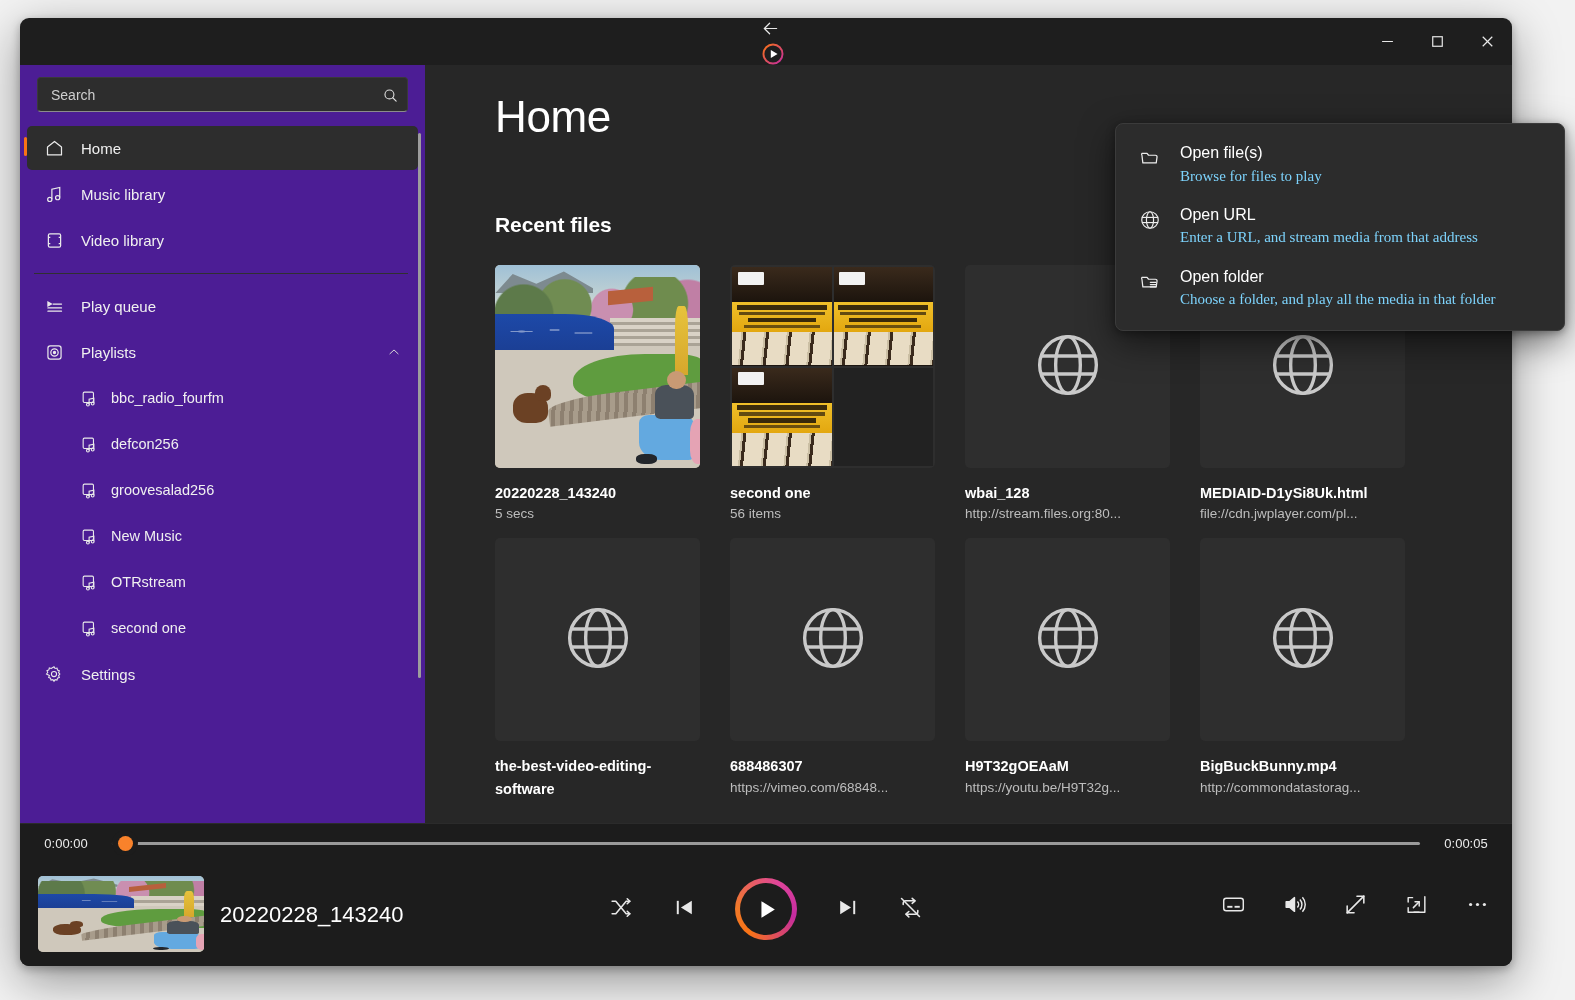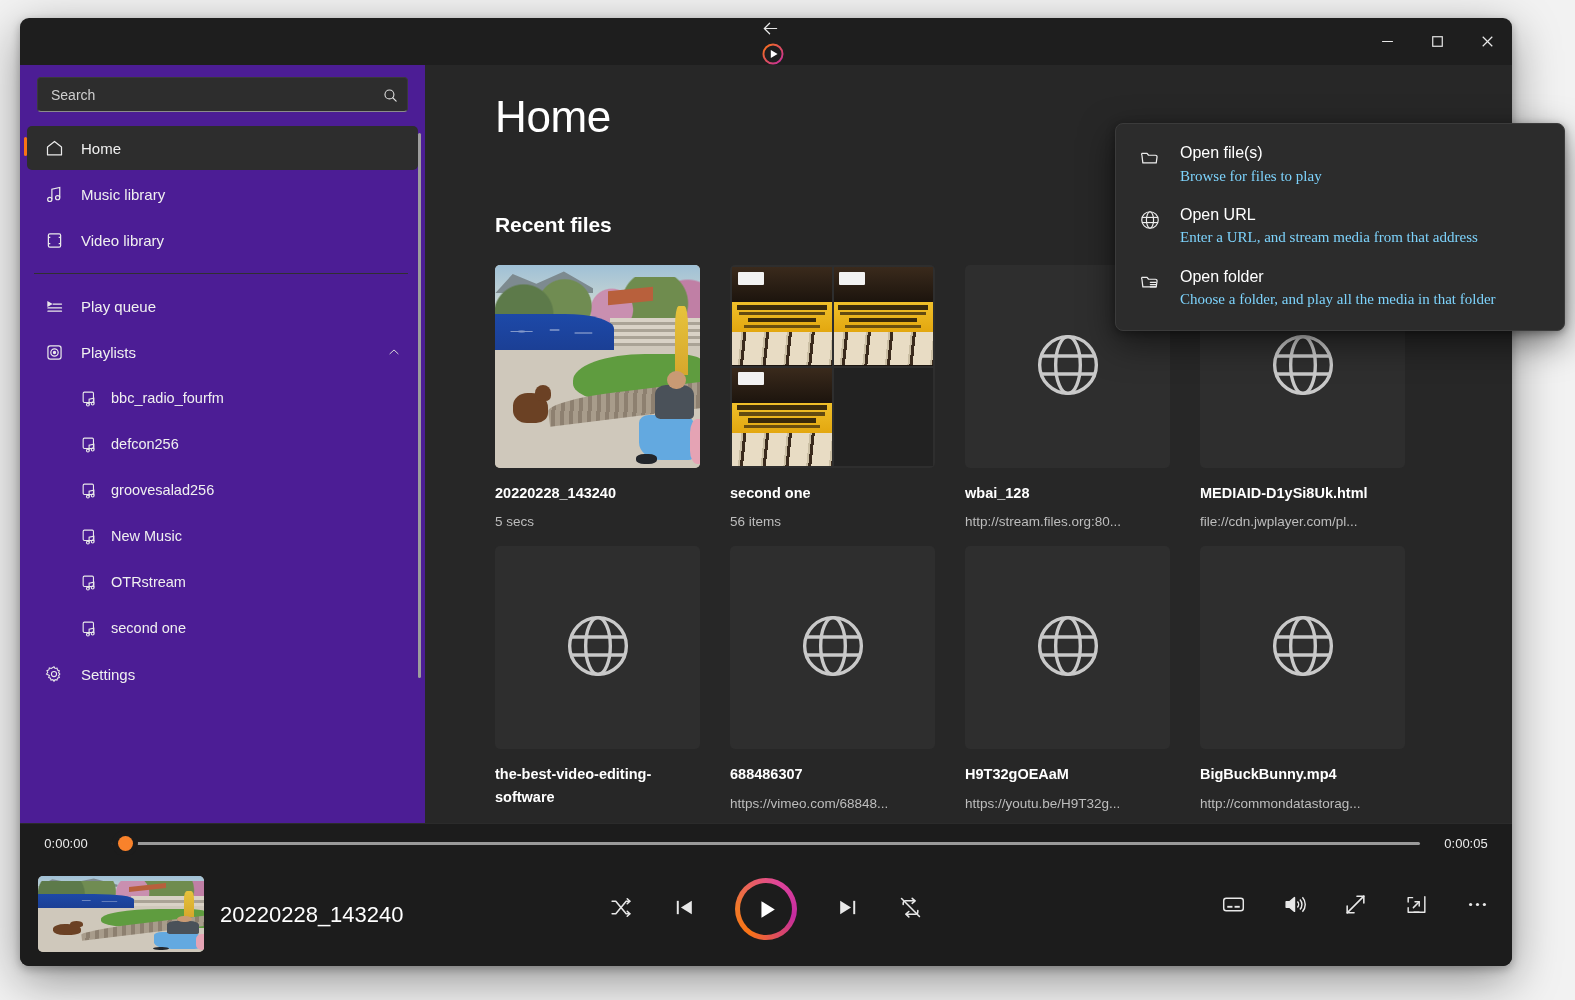--- a/index.html
+++ b/index.html
@@ -133,21 +133,21 @@
   .thumb {
     width: 205px; height: 203px; border-radius: 5px;
     background: #2e2e2e; overflow: hidden; position: relative;
     display: flex; align-items: center; justify-content: center;
   }
   .card-title {
     margin-top: 14px; font-size: 14.5px; color: #ffffff;
     font-weight: bold; line-height: 1.55; word-break: break-word;
   }
   .card-sub {
-    margin-top: 10px; font-size: 13.5px; color: #bdbdbd;
+    margin-top: 2px; font-size: 13.5px; color: #bdbdbd;
     white-space: nowrap; overflow: hidden; text-overflow: ellipsis;
   }
 
   
   .photo { width: 100%; height: 100%; position: relative; background: #b9ae9e; }
   .ph-sky { position: absolute; inset: 0 0 78% 0; background: linear-gradient(#9fc0d6,#cfd9d2); }
   .ph-hill { position: absolute; left:0; top:2%; width:48%; height:12%;
              background:#7d8a8f; clip-path: polygon(0 100%,18% 20%,42% 60%,70% 10%,100% 80%,100% 100%); }
   .ph-trees { position: absolute; left:0; top:6%; width:100%; height:26%;
               background: radial-gradient(circle at 14% 70%, #5d7a4a 0 16%, transparent 17%),

